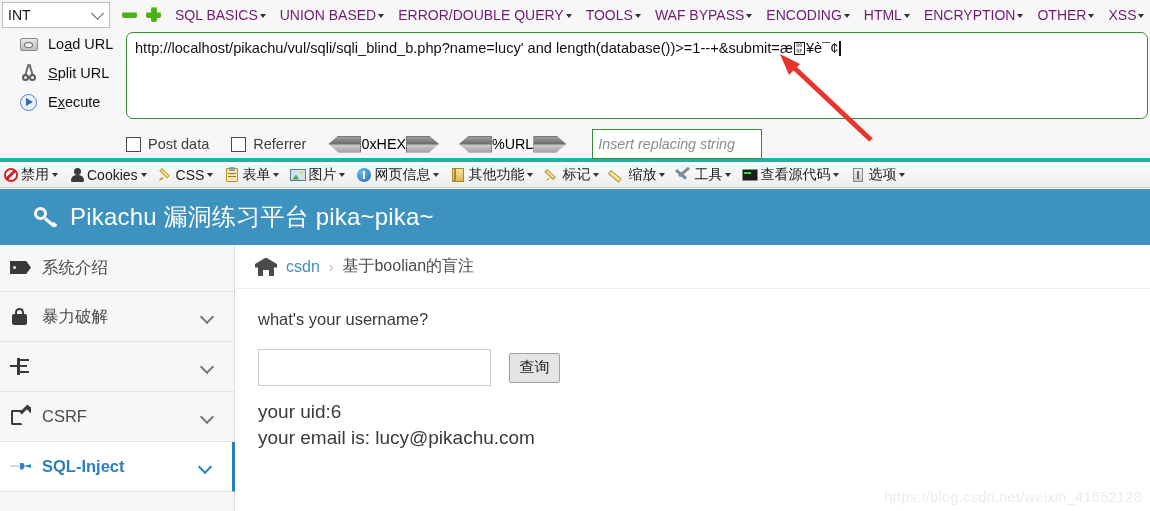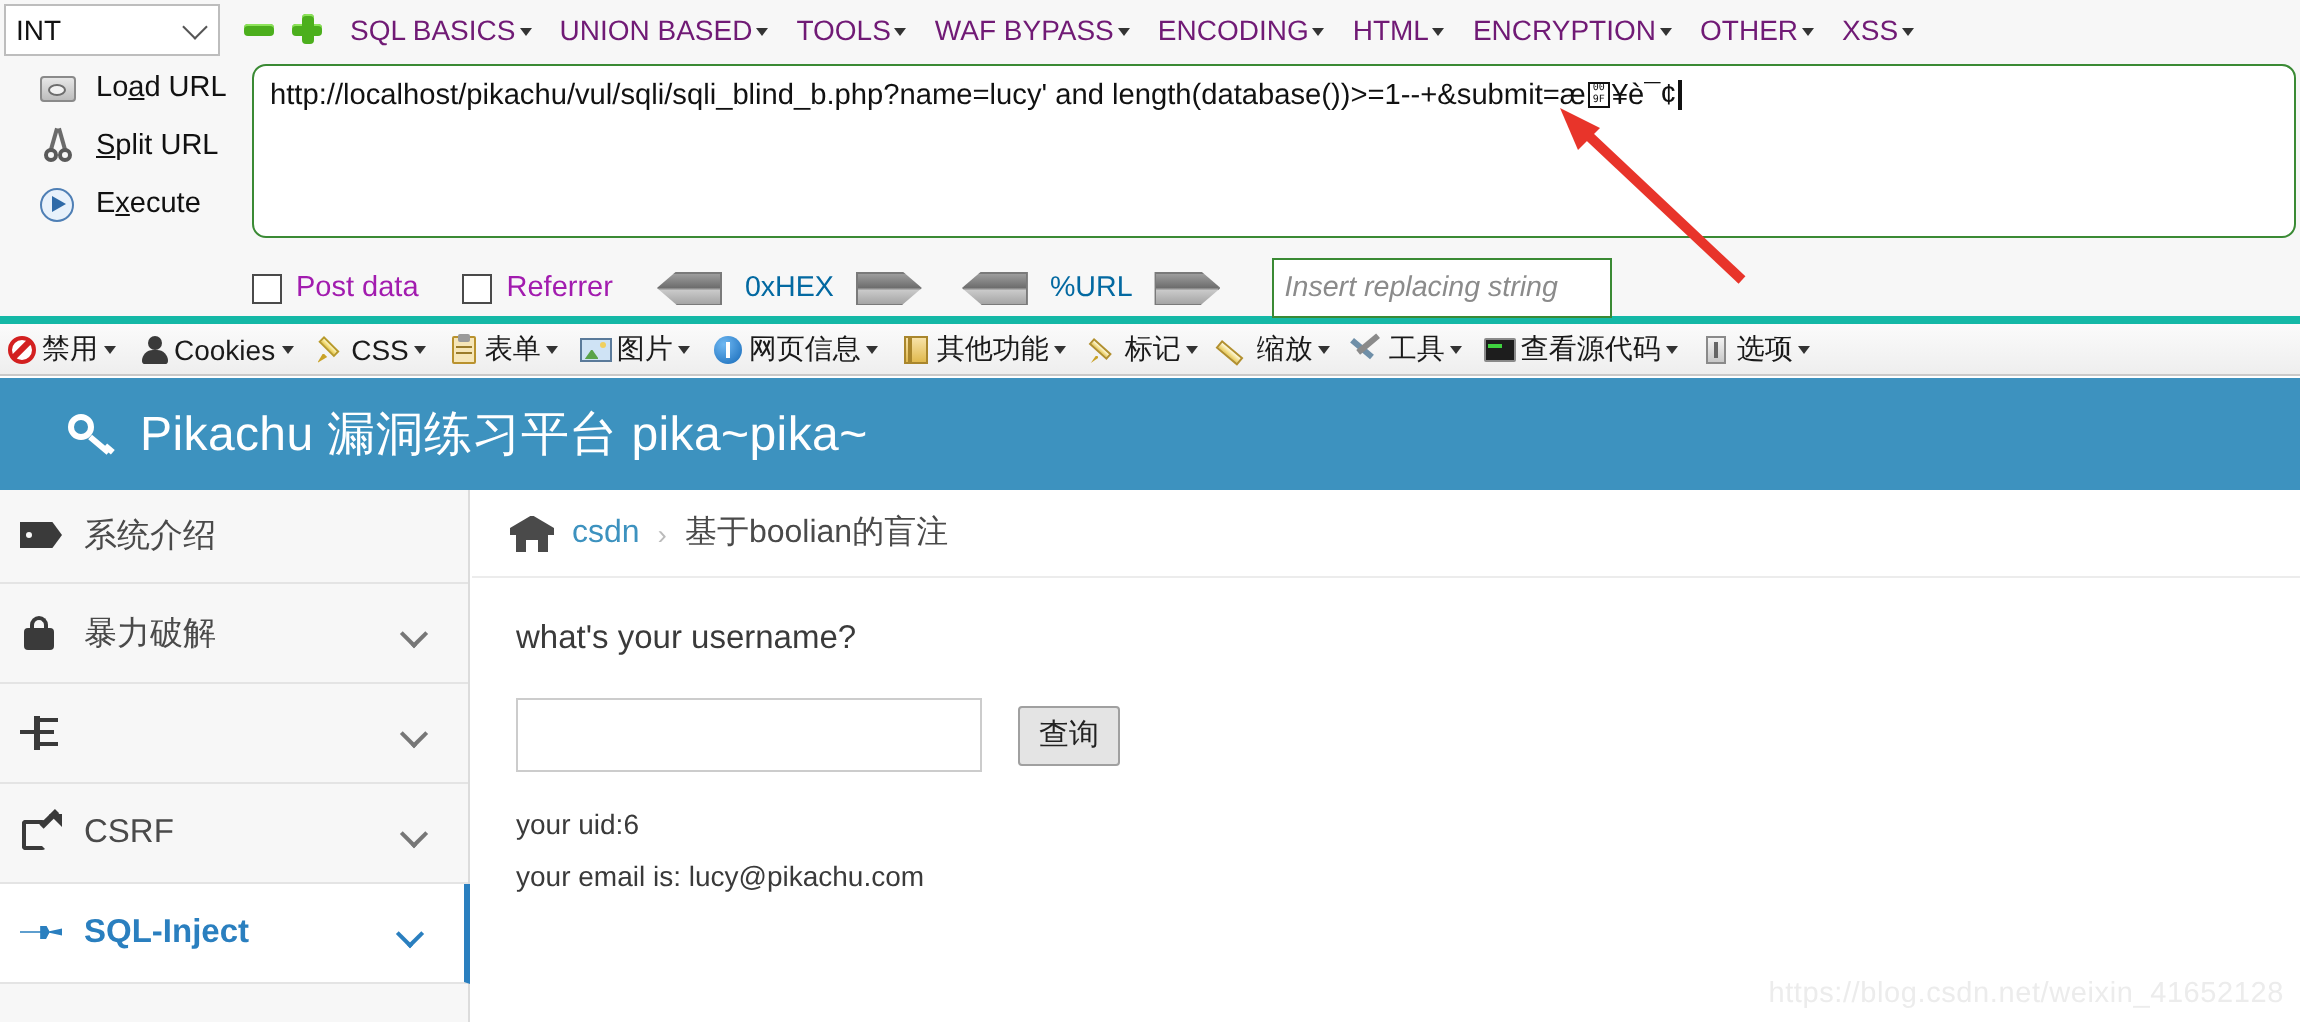--- a/index.html
+++ b/index.html
@@ -127,34 +127,34 @@
 
   .hb-optrow {
     position: absolute; left: 126px; top: 128px; height: 32px;
     display: flex; align-items: center;
   }
   .hb-chk { display:flex; align-items:center; margin-right: 22px; }
   .hb-chk .box {
     width: 15px; height: 15px; border: 1.6px solid #4a4a4a; background:#fff;
     margin-right: 7px;
   }
-  .hb-chk .t { font-size: 14.5px; color:#a21caf; }
+  .hb-chk .t { font-size: 14.5px; color:#404040; }
 
   .enc-group { display:flex; align-items:center; margin-right: 20px; }
   .chev {
     width: 33px; height: 17px; position: relative; flex:none;
   }
   .chev .sh {
     position:absolute; left:0; top:0; width:33px; height:17px;
     background: linear-gradient(#9d9d9d, #6e6e6e 45%, #c9c9c9 55%, #a5a5a5);
     border:1px solid #7a7a7a;
   }
   .chev.left .sh  { clip-path: polygon(0 50%, 30% 0, 100% 0, 100% 100%, 30% 100%); }
   .chev.right .sh { clip-path: polygon(0 0, 70% 0, 100% 50%, 70% 100%, 0 100%); }
-  .enc-label { font-size:14.3px; color:#0369a1; margin:0 11px; white-space:nowrap; }
+  .enc-label { font-size:14.3px; color:#000000; margin:0 0; white-space:nowrap; }
 
   .hb-repl {
     height: 30px; width: 170px; border:1.4px solid #3a8a34; background:#fff;
     padding: 0 5px; font-size: 14.3px; color:#8b8b8b; font-style: italic;
     font-family:"Liberation Sans", sans-serif;
     display:flex; align-items:center; margin-left: 6px;
   }
   .hb-repl.first { margin-left: 0; }
 
   
@@ -306,21 +306,21 @@
   .pk-inputrow { display:flex; align-items:center; margin-bottom:13px; }
   .pk-input {
     width:233px; height:37px; border:1px solid #cccccc; background:#fff;
     font-size:15px; padding:0 7px; font-family:"Liberation Sans", sans-serif;
   }
   .pk-submit {
     margin-left:18px; height:30px; min-width:51px; padding:0 9px;
     background:#e4e4e4; border:1px solid #a0a0a0; border-radius:2px;
     font-size:15px; color:#222; font-family:"Liberation Sans", sans-serif; cursor:pointer;
   }
-  .pk-res { font-size:14px; color:#3a3a3a; line-height:26px; }
+  .pk-res { font-size:19px; color:#3a3a3a; line-height:26px; }
 
   .watermark {
     position:absolute; right:8px; bottom:6px;
     font-size:14.5px; color:#ececec; letter-spacing:0.3px;
     font-family:"Liberation Sans", sans-serif;
   }
 </style>
 </head>
 <body>
 
@@ -336,20 +336,21 @@
       <span class="hb-minus">
           <i></i>
         </span>
       <span class="hb-plus">
           <i class="h"></i>
           <i class="v"></i>
         </span>
 
       <span class="hb-menu"><span>SQL BASICS</span><span class="tri"></span></span>
       <span class="hb-menu"><span>UNION BASED</span><span class="tri"></span></span>
+      <span class="hb-menu"><span>ERROR/DOUBLE QUERY</span><span class="tri"></span></span>
       <span class="hb-menu"><span>TOOLS</span><span class="tri"></span></span>
       <span class="hb-menu"><span>WAF BYPASS</span><span class="tri"></span></span>
       <span class="hb-menu"><span>ENCODING</span><span class="tri"></span></span>
       <span class="hb-menu"><span>HTML</span><span class="tri"></span></span>
       <span class="hb-menu"><span>ENCRYPTION</span><span class="tri"></span></span>
       <span class="hb-menu"><span>OTHER</span><span class="tri"></span></span>
       <span class="hb-menu"><span>XSS</span><span class="tri"></span></span>
     </div>
 
     <div class="hb-left">

